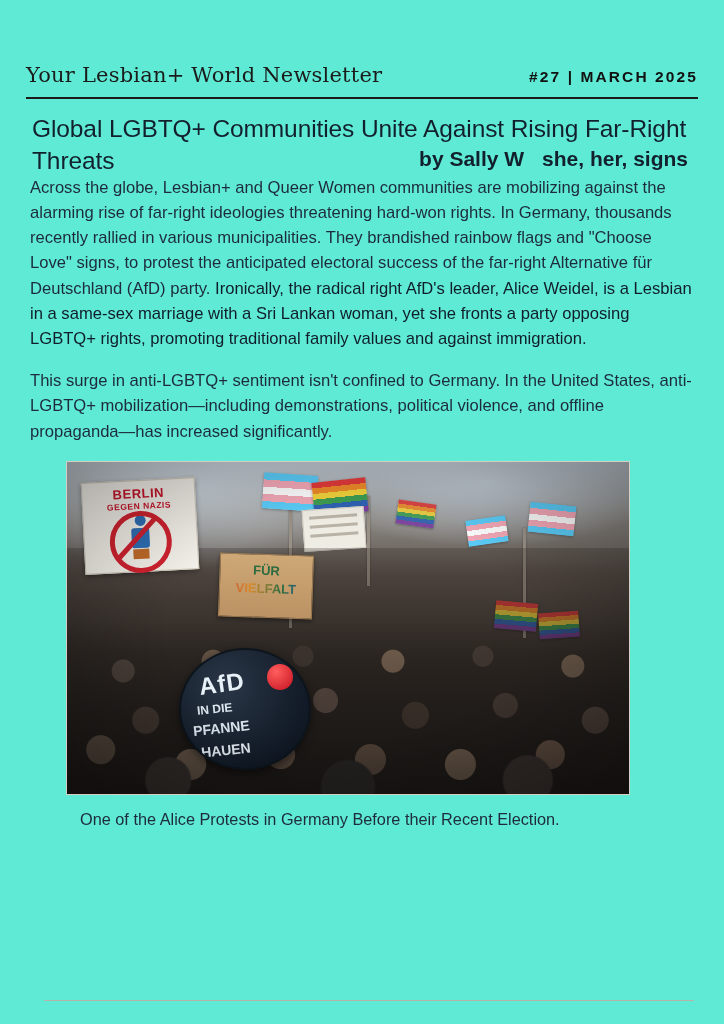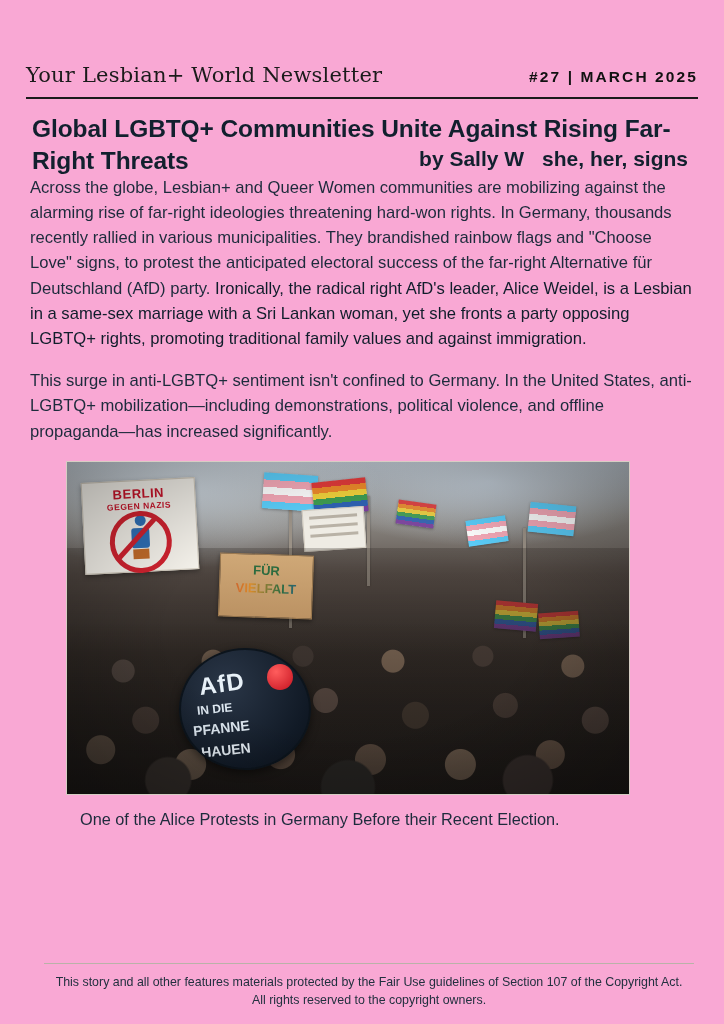--- a/index.html
+++ b/index.html
@@ -11,21 +11,21 @@
     height: 1024px;
     background: #fdf8f2;
     font-family: "Liberation Sans", sans-serif;
     color: #1b2a3a;
     overflow: hidden;
   }
   .page {
     position: relative;
     width: 724px;
     height: 1024px;
-    background: #f9a8d4;
+    background: #5eead4;
     box-sizing: border-box;
     padding: 0 26px;
   }
 
   
   .masthead {
     display: flex;
     align-items: baseline;
     justify-content: space-between;
     padding-top: 28px;
@@ -50,21 +50,21 @@
     margin-top: 40px;
   }
 
   
   .headline-block {
     margin-top: 14px;
     padding: 0 6px;
   }
   .headline {
     font-size: 24.5px;
-    font-weight: 700;
+    font-weight: 400;
     line-height: 1.32;
     color: #12202e;
     letter-spacing: -0.1px;
   }
   .byline-row {
     display: flex;
     align-items: baseline;
     justify-content: flex-end;
     margin-top: -31px;
     gap: 18px;
@@ -370,16 +370,15 @@
         <div class="afd-sub3">HAUEN</div>
       </div>
 
       <div class="vignette"></div>
     </div>
     <div class="caption">One of the Alice Protests in Germany Before their Recent Election.</div>
   </div>
 
   <div class="footer-wrap">
     <div class="footer-rule"></div>
-    <div class="footer-text">This story and all other features materials protected by the Fair Use guidelines of Section 107 of the Copyright Act. All rights reserved to the copyright owners.</div>
   </div>
 
 </div>
 
 </body></html>

